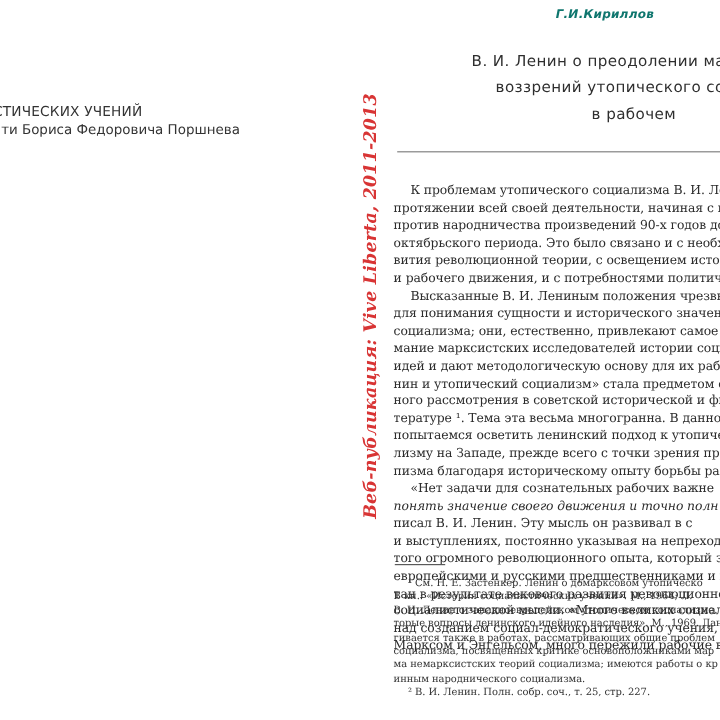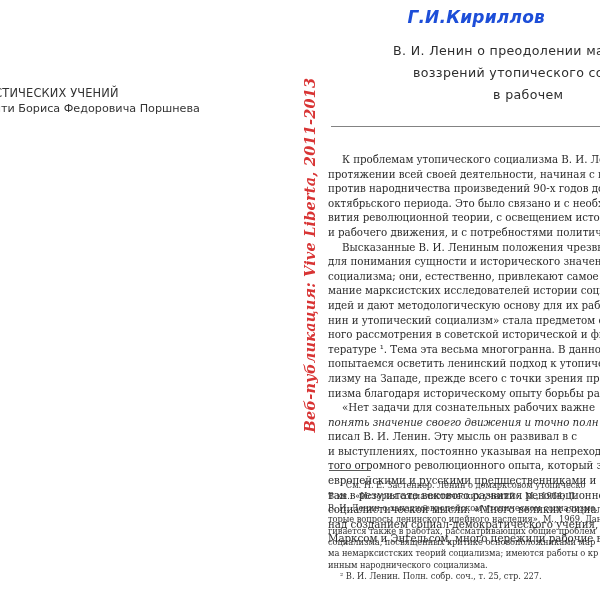--- a/index.html
+++ b/index.html
@@ -90,22 +90,22 @@
   }
 
   #author-line {
     position: absolute;
     right: 135px;
     top: 7px;
     white-space: nowrap;
     font-family: "DejaVu Sans", sans-serif;
     font-style: italic;
     font-weight: bold;
-    font-size: 17px;
-    color: #1d4ed8;
+    font-size: 10px;
+    color: #0f766e;
     letter-spacing: 0.2px;
   }
 
   #article-title {
     position: absolute;
     left: 0;
     top: 40px;
     width: 310px;
     text-align: center;
     font-family: "DejaVu Sans", sans-serif;

